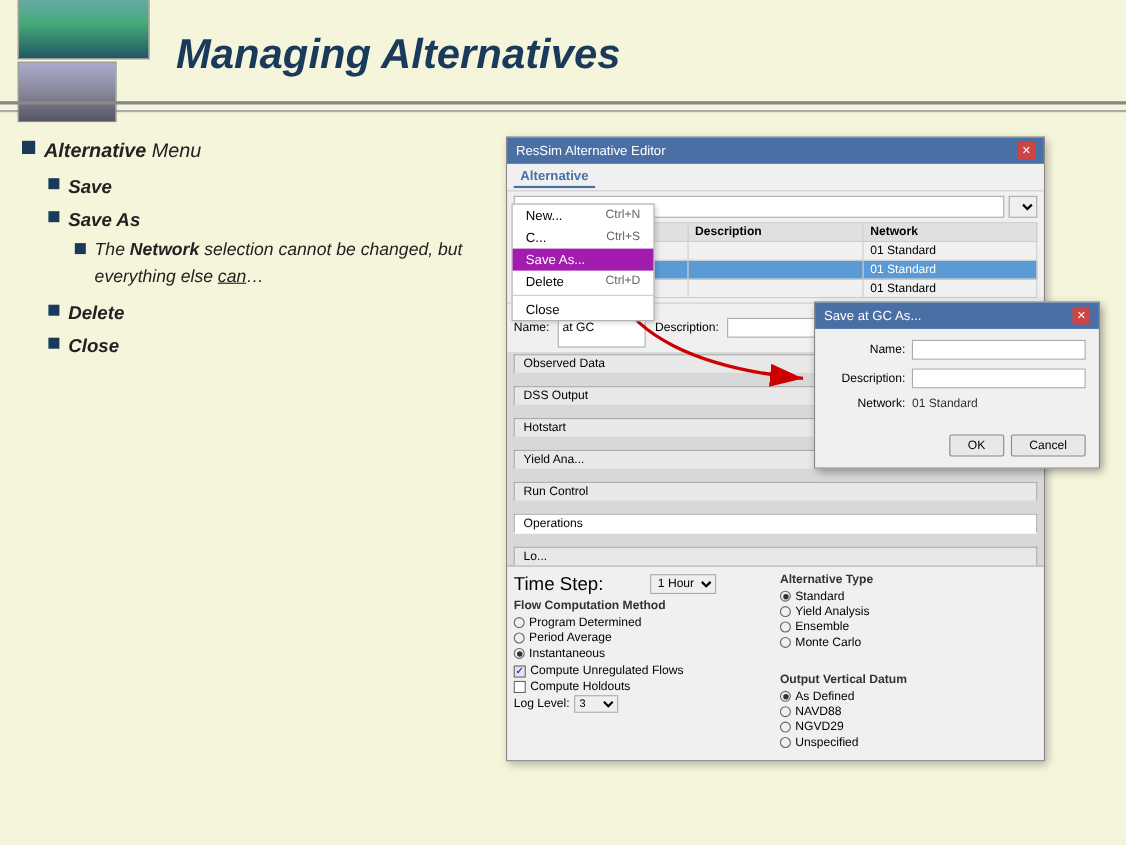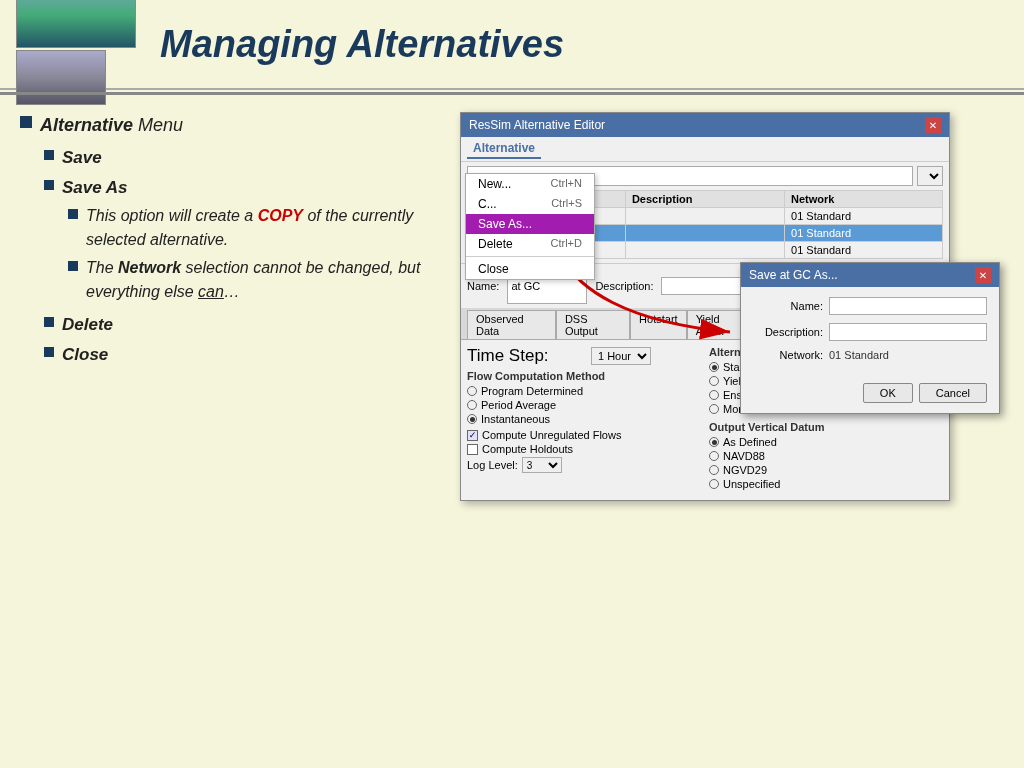--- a/index.html
+++ b/index.html
@@ -12,21 +12,21 @@
       position: relative;
     }
 
     
     .header {
       display: flex;
       align-items: center;
       padding: 8px 16px;
       background: #f5f5dc;
       border-bottom: 2px solid #aaa;
-      height: 90px;
+      height: 102px;
     }
     .header-images {
       display: flex;
       flex-direction: column;
       margin-right: 16px;
     }
     .header-img-main {
       width: 120px;
       height: 65px;
       background: linear-gradient(180deg, #7ab, #4a7, #256);
@@ -238,21 +238,22 @@
     .network-label { font-size: 11px; }
     .network-value { font-size: 11px; color: #333; }
 
     
     .tab-bar {
       display: flex;
       background: #d8d8d8;
       border-bottom: 1px solid #aaa;
       font-size: 11px;
       padding: 2px 6px 0;
-      gap: 0;
+      gap: 12px;
+      flex-direction: column;
     }
     .tab {
       padding: 2px 8px;
       background: #e8e8e8;
       border: 1px solid #aaa;
       border-bottom: none;
       cursor: pointer;
       font-size: 11px;
     }
     .tab.active {
@@ -445,26 +446,20 @@
     <div class="bullet-item level2">
       <div class="bullet-square-small"></div>
       <span class="bold">Save</span>
     </div>
 
     <div class="bullet-item level2">
       <div class="bullet-square-small"></div>
       <span class="bold">Save As</span>
     </div>
 
-    <div class="bullet-item level3">
-      <div class="bullet-square-small"></div>
-      <span>
-        This option will create a <span class="red">COPY</span> of the currently selected alternative.
-      </span>
-    </div>
 
     <div class="bullet-item level3">
       <div class="bullet-square-small"></div>
       <span>
         The <strong>Network</strong> selection cannot be changed, but everything else <span class="underlined">can</span>…
       </span>
     </div>
 
     <div class="bullet-item level2" style="margin-top:8px;">
       <div class="bullet-square-small"></div>
@@ -624,21 +619,21 @@
             <div class="radio-item">
               <div class="radio-circle"></div>
               <span>Ensemble</span>
             </div>
             <div class="radio-item">
               <div class="radio-circle"></div>
               <span>Monte Carlo</span>
             </div>
           </div>
 
-          <div class="section-label" style="margin-top:6px;">Output Vertical Datum</div>
+          <div class="section-label" style="margin-top:22px;">Output Vertical Datum</div>
           <div class="radio-group">
             <div class="radio-item">
               <div class="radio-circle checked"></div>
               <span>As Defined</span>
             </div>
             <div class="radio-item">
               <div class="radio-circle"></div>
               <span>NAVD88</span>
             </div>
             <div class="radio-item">

